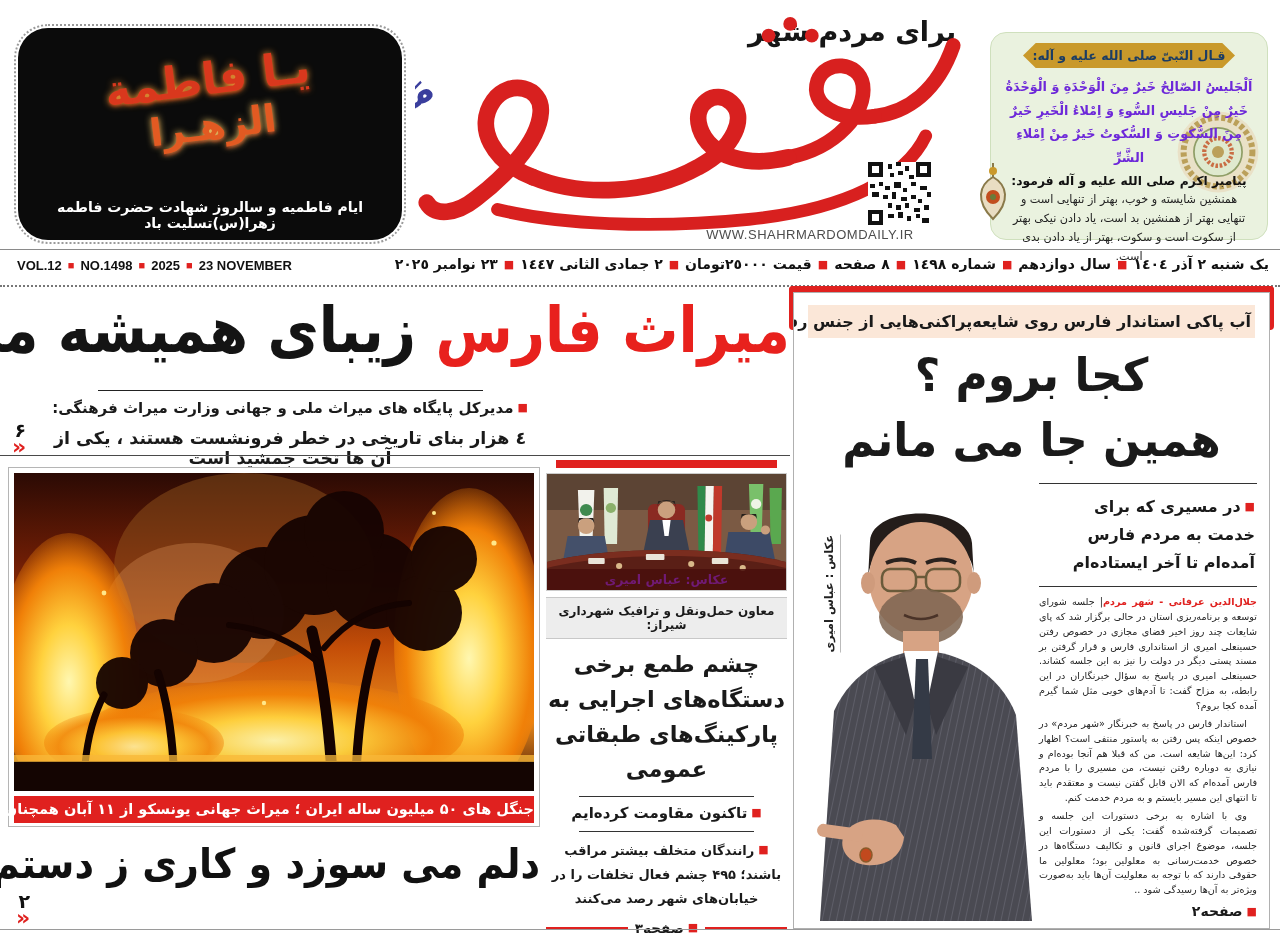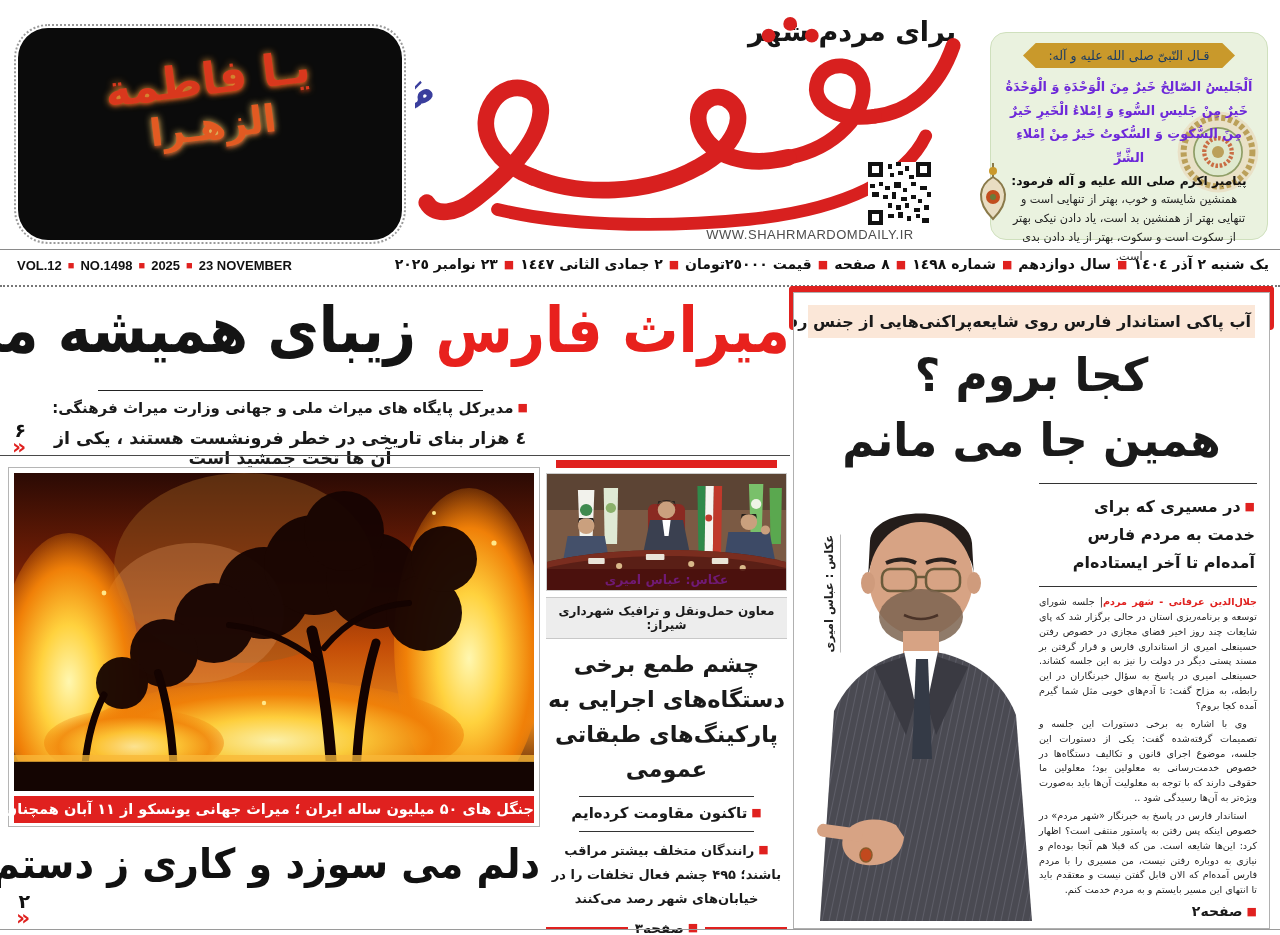--- a/index.html
+++ b/index.html
@@ -25,21 +25,21 @@
   .tagline{ left:748px; top:16px; font-size:27px; font-weight:bold; color:#161616; }
   .logo-svg{ left:415px; top:8px; width:550px; height:240px; }
   .qr{ left:868px; top:162px; width:63px; height:63px; }
   .website{ left:688px; top:227px; width:244px; text-align:center; direction:ltr;
     font-family:"Liberation Sans", sans-serif; font-size:13px; color:#4d4d4d; letter-spacing:0.5px; }
 
   
   .hadith-box{ right:12px; top:32px; width:278px; height:208px; background:#eaf2df;
     border:1px solid #cfe0bd; border-radius:16px; text-align:center; }
   .hadith-banner{ position:relative; margin:10px auto 0; width:212px; padding:5px 0;
-    background:#c9992b; color:#1b3c63; font-weight:normal; font-size:12.5px;
+    background:#c9992b; color:#1b3c63; font-weight:bold; font-size:12.5px;
     clip-path:polygon(0 50%,6% 0,94% 0,100% 50%,94% 100%,6% 100%); z-index:2;}
   .hadith-arabic{ position:relative; z-index:2; margin:7px 10px 0; font-size:12.8px; font-weight:bold;
     color:#6d28d9; line-height:1.85; }
   .hadith-sub{ position:relative; z-index:2; margin-top:4px; font-size:12.3px; font-weight:bold; color:#111; }
   .hadith-fa{ position:relative; z-index:2; margin:2px 18px; font-size:11.2px; color:#222; line-height:1.7; }
   .medallion{ position:absolute; right:6px; top:76px; width:86px; height:86px; opacity:.8; z-index:1;}
   .pendant{ position:absolute; left:-16px; bottom:12px; width:36px; height:64px; z-index:3;}
 
   
   .rule-a{ top:249px; left:0; width:1280px; border-top:1px solid #8a8a8a; }
@@ -121,20 +121,21 @@
 </head>
 <body>
 
 <div id="page">
 
   <div class="abs mourning-box">
     <div class="callig">
       <span class="l1">یـا فاطمة</span>
       <span class="l2">الزهـرا</span>
     </div>
+    <div class="mourning-caption">ایام فاطمیه و سالروز شهادت حضرت فاطمه زهرا(س)تسلیت باد</div>
   </div>
 
   <div class="abs tagline">برای مردم شهر</div>
 
   <svg class="abs logo-svg" viewBox="0 0 560 240" aria-hidden="true">
     <g fill="none" stroke="#d8201f" stroke-linecap="round">
       <path d="M548 36 C532 82 502 104 468 108" stroke-width="15"></path>
       <path d="M468 108 C430 114 402 96 410 72 C418 50 452 52 456 76 C460 104 430 140 380 150" stroke-width="15"></path>
       <path d="M380 150 C340 160 300 150 290 120 C282 95 306 80 322 94 C338 108 326 140 288 160 C238 188 168 190 120 170" stroke-width="17"></path>
       <path d="M120 170 C80 155 60 120 80 92 C96 70 130 78 128 104 C126 136 88 172 62 192 C42 208 20 210 12 196" stroke-width="17"></path>
@@ -402,22 +403,22 @@
       </svg>
 
       <div class="gov-credit">عکاس : عباس امیری</div>
 
       <div class="gov-text">
         <div class="gov-sub">
           <span class="rsq">■</span><span>در مسیری که برای خدمت به مردم فارس آمده‌ام تا آخر ایستاده‌ام</span>
         </div>
         <div class="gov-body">
           <p><span class="byline">جلال‌الدین عرفانی - شهر مردم</span><span>|</span> <span>جلسه شورای توسعه و برنامه‌ریزی استان در حالی برگزار شد که پای شایعات چند روز اخیر فضای مجازی در خصوص رفتن حسینعلی امیری از استانداری فارس و قرار گرفتن بر مسند پستی دیگر در دولت را نیز به این جلسه کشاند. حسینعلی امیری در پاسخ به سؤال خبرنگاران در این رابطه، به مزاح گفت: تا آدم‌های خوبی مثل شما گیرم آمده کجا بروم؟</span></p>
+          <p>استاندار فارس در پاسخ به خبرنگار «شهر مردم» در خصوص اینکه پس رفتن به پاستور منتفی است؟ اظهار کرد: این‌ها شایعه است. من که قبلا هم آنجا بوده‌ام و نیازی به دوباره رفتن نیست، من مسیری را با مردم فارس آمده‌ام که الان قابل گفتن نیست و معتقدم باید تا انتهای این مسیر بایستم و به مردم خدمت کنم.</p>
           <p>وی با اشاره به برخی دستورات این جلسه و تصمیمات گرفته‌شده گفت: یکی از دستورات این جلسه، موضوع اجرای قانون و تکالیف دستگاه‌ها در خصوص خدمت‌رسانی به معلولین بود؛ معلولین ما حقوقی دارند که با توجه به معلولیت آن‌ها باید به‌صورت ویژه‌تر به آن‌ها رسیدگی شود ..</p>
-          <p>استاندار فارس در پاسخ به خبرنگار «شهر مردم» در خصوص اینکه پس رفتن به پاستور منتفی است؟ اظهار کرد: این‌ها شایعه است. من که قبلا هم آنجا بوده‌ام و نیازی به دوباره رفتن نیست، من مسیری را با مردم فارس آمده‌ام که الان قابل گفتن نیست و معتقدم باید تا انتهای این مسیر بایستم و به مردم خدمت کنم.</p>
         </div>
         <div class="gov-pg">
           <span class="rsq">■</span><span>صفحه۲</span>
         </div>
       </div>
     </div>
   </div>
 
   <div class="abs page-bottomrule"></div>
 </div>

